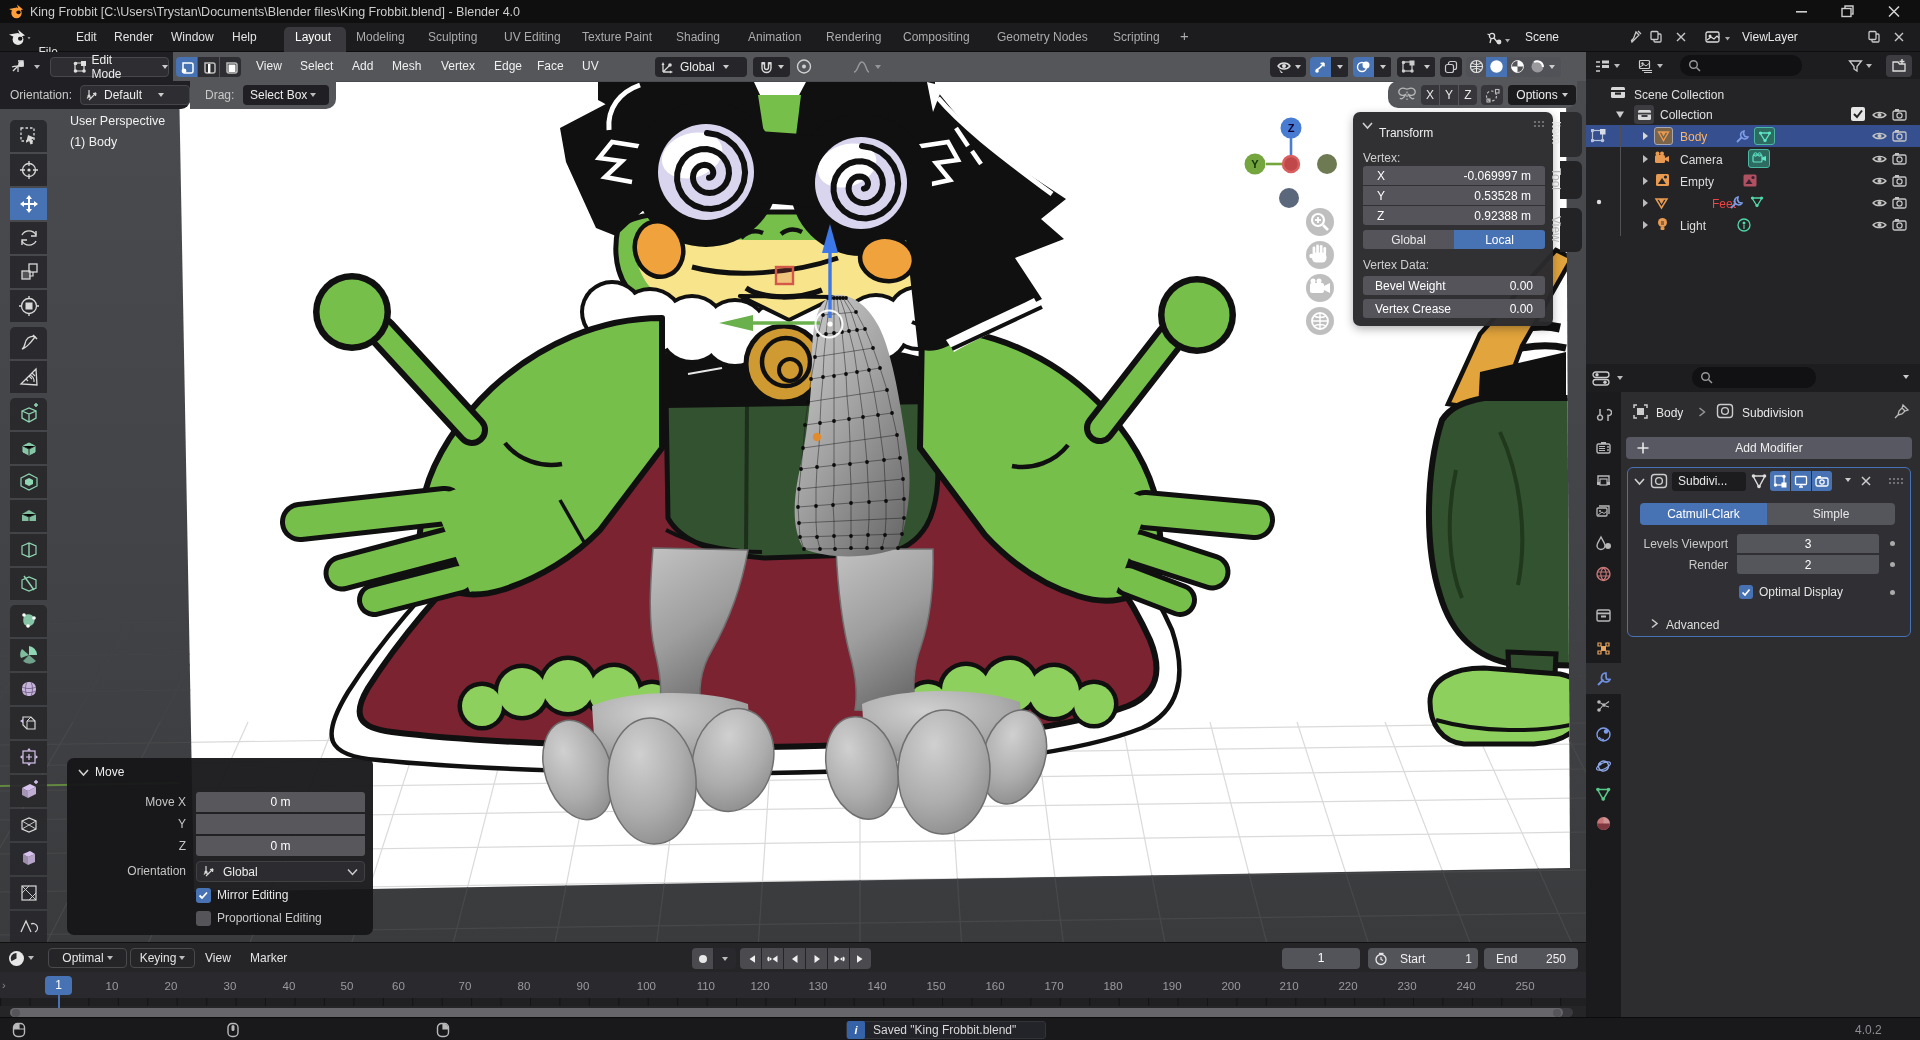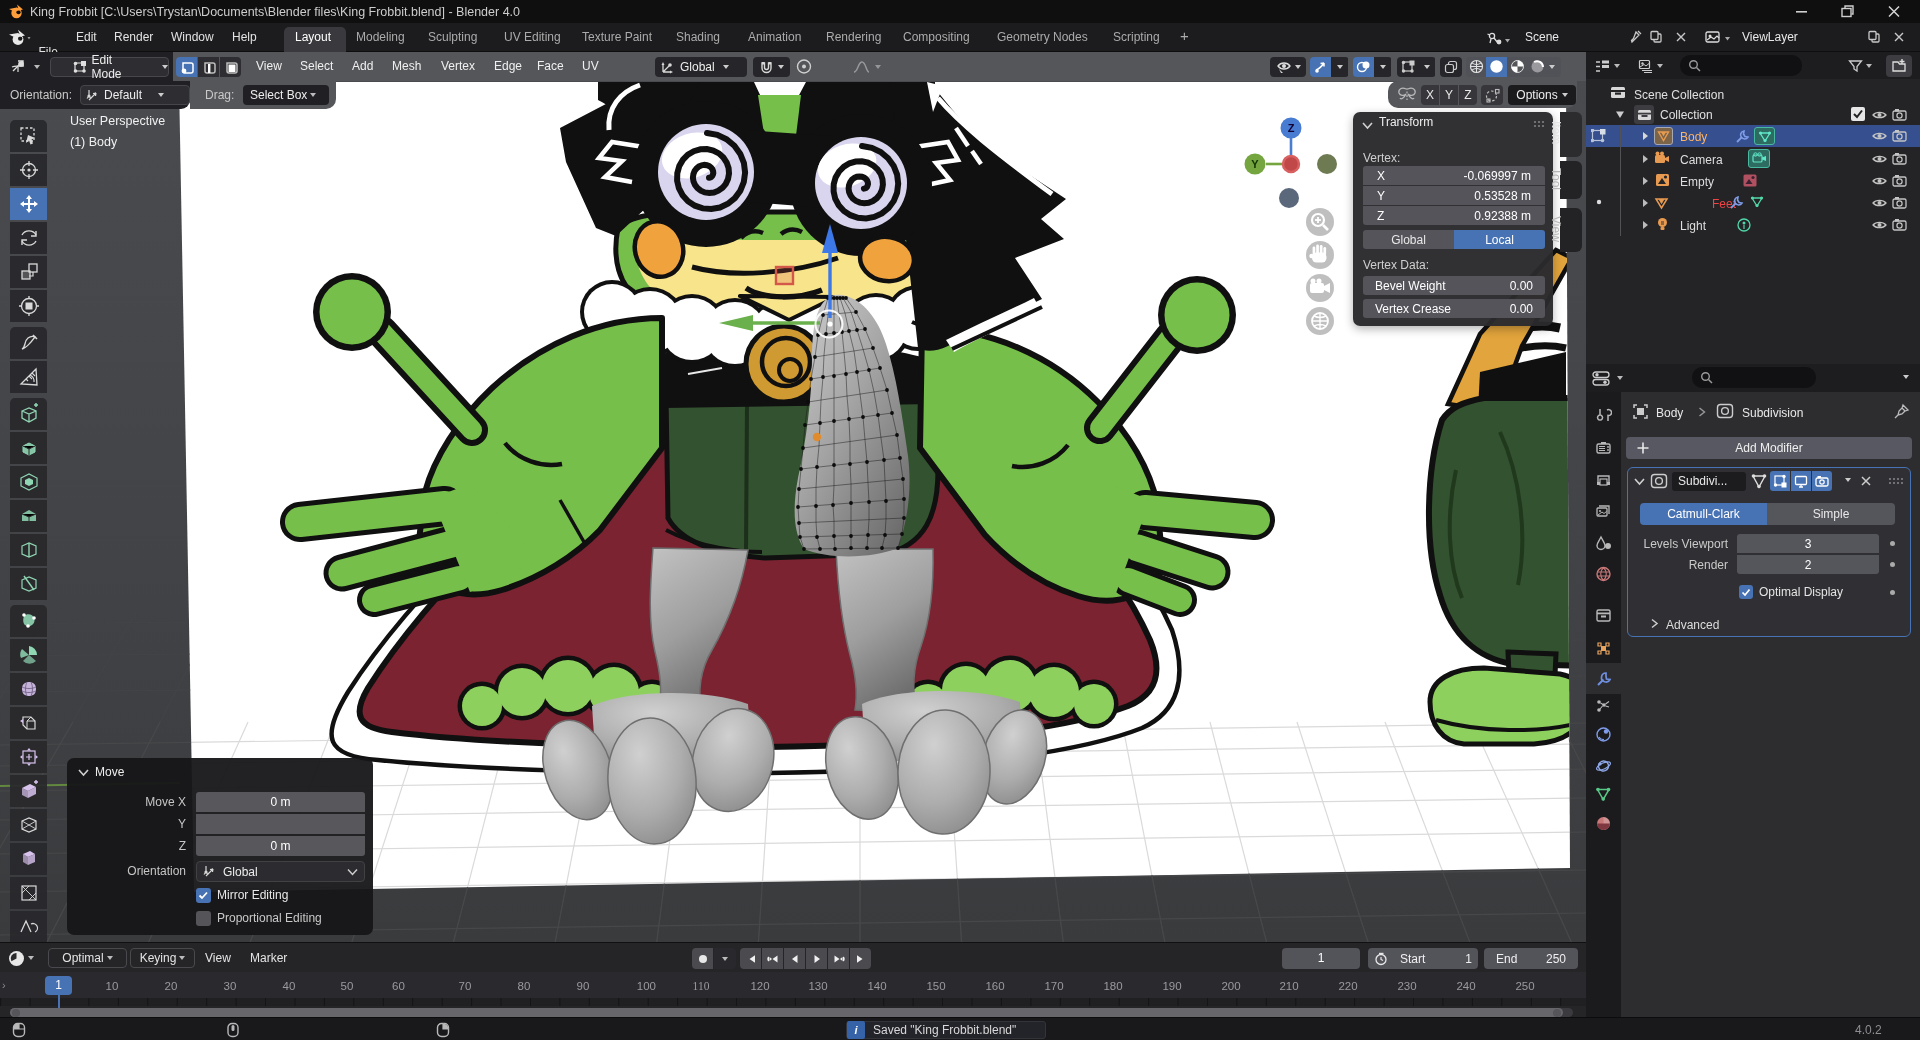--- a/index.html
+++ b/index.html
@@ -848,21 +848,21 @@
       <svg width="22" height="22" viewBox="0 0 22 22">
         <path d="M4,7 L11,4 L18,7 L18,15 L11,18 L4,15 Z" fill="none" stroke="#8fd6b3" stroke-width="1.2"></path>
         <circle cx="11" cy="11" r="2.5" fill="#8fd6b3"></circle>
       </svg>
     </div>
   </div>
 <div class="abs" style="left:1353px;top:112px;width:200px;height:214px;background:rgba(42,42,45,0.97);border-radius:7px;box-shadow:0 3px 10px rgba(0,0,0,0.3);">
 <svg class="abs" style="left:9px;top:9px" width="11" height="9">
       <path d="M1,2 L5.5,7 L10,2" stroke="#d0d0d0" stroke-width="1.6" fill="none"></path>
     </svg>
-<span class="abs" style="left:26px;top:3px;color:#eee;">Transform</span>
+<span class="abs" style="left:26px;top:14px;color:#eee;">Transform</span>
 <svg class="abs" style="left:180px;top:8px" width="14" height="10">
       <g fill="#808083">
         <circle cx="2" cy="2" r="1.1"></circle>
         <circle cx="6" cy="2" r="1.1"></circle>
         <circle cx="10" cy="2" r="1.1"></circle>
         <circle cx="2" cy="6" r="1.1"></circle>
         <circle cx="6" cy="6" r="1.1"></circle>
         <circle cx="10" cy="6" r="1.1"></circle>
       </g>
     </svg>
@@ -1420,21 +1420,21 @@
         <span class="abs" style="left:98px;top:37px;width:28px;text-align:center;color:#9a9a9e;font-size:11.5px;">10</span>
         <span class="abs" style="left:157px;top:37px;width:28px;text-align:center;color:#9a9a9e;font-size:11.5px;">20</span>
         <span class="abs" style="left:216px;top:37px;width:28px;text-align:center;color:#9a9a9e;font-size:11.5px;">30</span>
         <span class="abs" style="left:275px;top:37px;width:28px;text-align:center;color:#9a9a9e;font-size:11.5px;">40</span>
         <span class="abs" style="left:333px;top:37px;width:28px;text-align:center;color:#9a9a9e;font-size:11.5px;">50</span>
         <span class="abs" style="left:392px;top:37px;width:28px;text-align:left;color:#9a9a9e;font-size:11.5px;">60</span>
         <span class="abs" style="left:451px;top:37px;width:28px;text-align:center;color:#9a9a9e;font-size:11.5px;">70</span>
         <span class="abs" style="left:510px;top:37px;width:28px;text-align:center;color:#9a9a9e;font-size:11.5px;">80</span>
         <span class="abs" style="left:569px;top:37px;width:28px;text-align:center;color:#9a9a9e;font-size:11.5px;">90</span>
         <span class="abs" style="left:628px;top:37px;width:28px;text-align:right;color:#9a9a9e;font-size:11.5px;">100</span>
-        <span class="abs" style="left:687px;top:37px;width:28px;text-align:center;color:#9a9a9e;font-size:11.5px;font-family:Liberation Serif, serif;">110</span>
+        <span class="abs" style="left:687px;top:37px;width:28px;text-align:right;color:#9a9a9e;font-size:11.5px;">110</span>
         <span class="abs" style="left:746px;top:37px;width:28px;text-align:center;color:#9a9a9e;font-size:11.5px;">120</span>
         <span class="abs" style="left:804px;top:37px;width:28px;text-align:center;color:#9a9a9e;font-size:11.5px;">130</span>
         <span class="abs" style="left:863px;top:37px;width:28px;text-align:center;color:#9a9a9e;font-size:11.5px;">140</span>
         <span class="abs" style="left:922px;top:37px;width:28px;text-align:center;color:#9a9a9e;font-size:11.5px;">150</span>
         <span class="abs" style="left:981px;top:37px;width:28px;text-align:center;color:#9a9a9e;font-size:11.5px;">160</span>
         <span class="abs" style="left:1040px;top:37px;width:28px;text-align:center;color:#9a9a9e;font-size:11.5px;">170</span>
         <span class="abs" style="left:1099px;top:37px;width:28px;text-align:center;color:#9a9a9e;font-size:11.5px;">180</span>
         <span class="abs" style="left:1158px;top:37px;width:28px;text-align:center;color:#9a9a9e;font-size:11.5px;">190</span>
         <span class="abs" style="left:1217px;top:37px;width:28px;text-align:center;color:#9a9a9e;font-size:11.5px;">200</span>
         <span class="abs" style="left:1275px;top:37px;width:28px;text-align:center;color:#9a9a9e;font-size:11.5px;">210</span>

